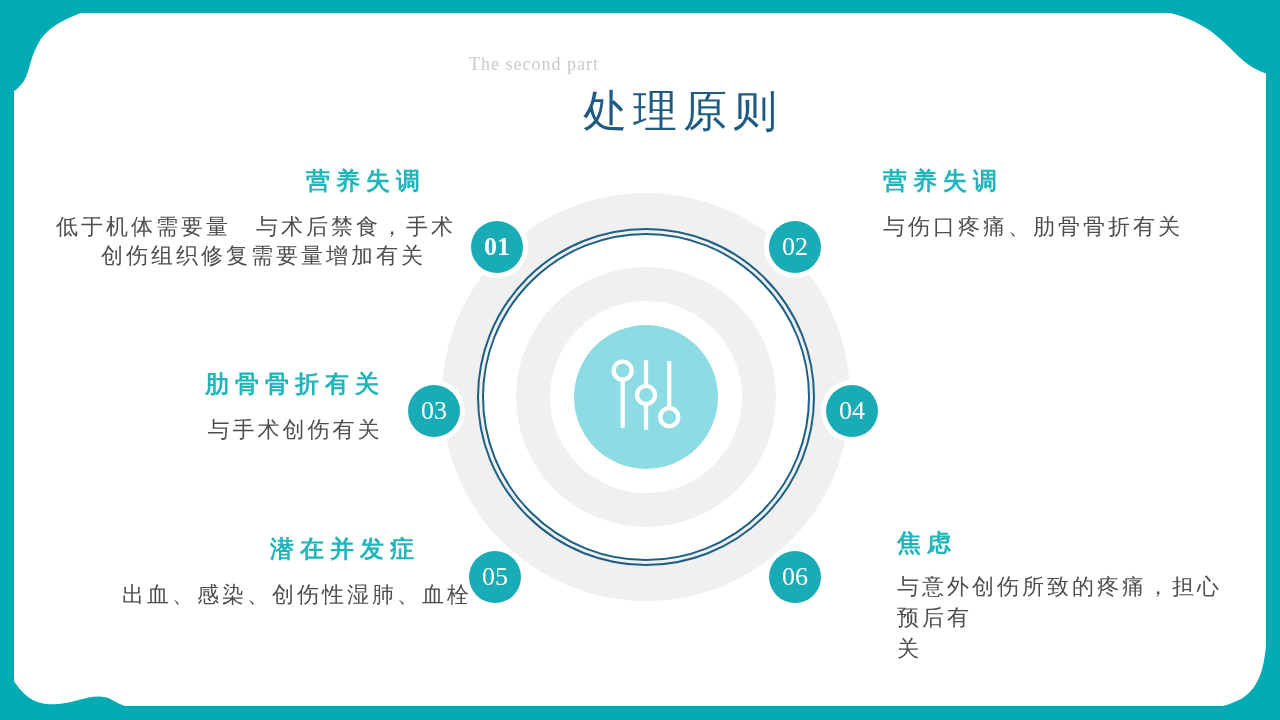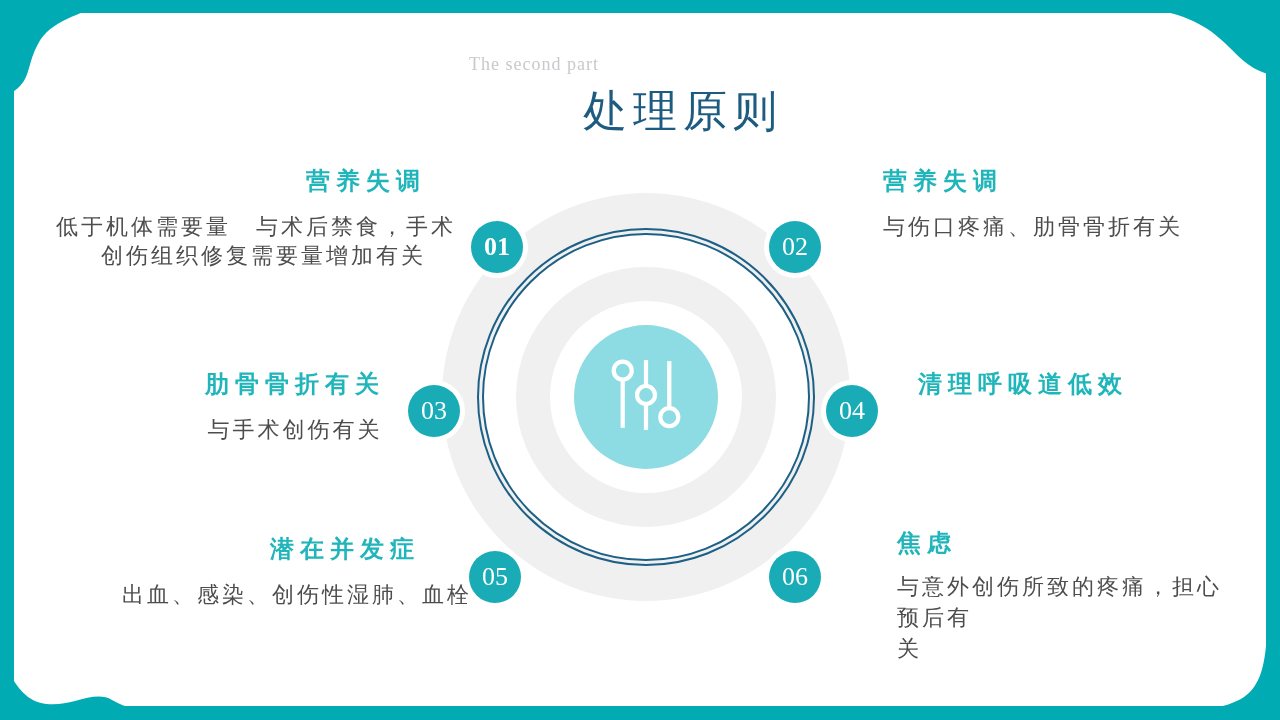--- a/index.html
+++ b/index.html
@@ -150,21 +150,20 @@
 </div>
 
 <div class="item" id="item3">
   <div class="item-title">肋骨骨折有关</div>
   <div class="item-desc">
     <div class="desc-line">与手术创伤有关</div>
   </div>
 </div>
 
 <div class="item" id="item4">
-  <div class="item-title">清理呼吸道低效</div>
 </div>
 
 <div class="item" id="item5">
   <div class="item-title">潜在并发症</div>
   <div class="item-desc">
     <div class="desc-line">出血、感染、创伤性湿肺、血栓</div>
   </div>
 </div>
 
 <div class="item" id="item6">

